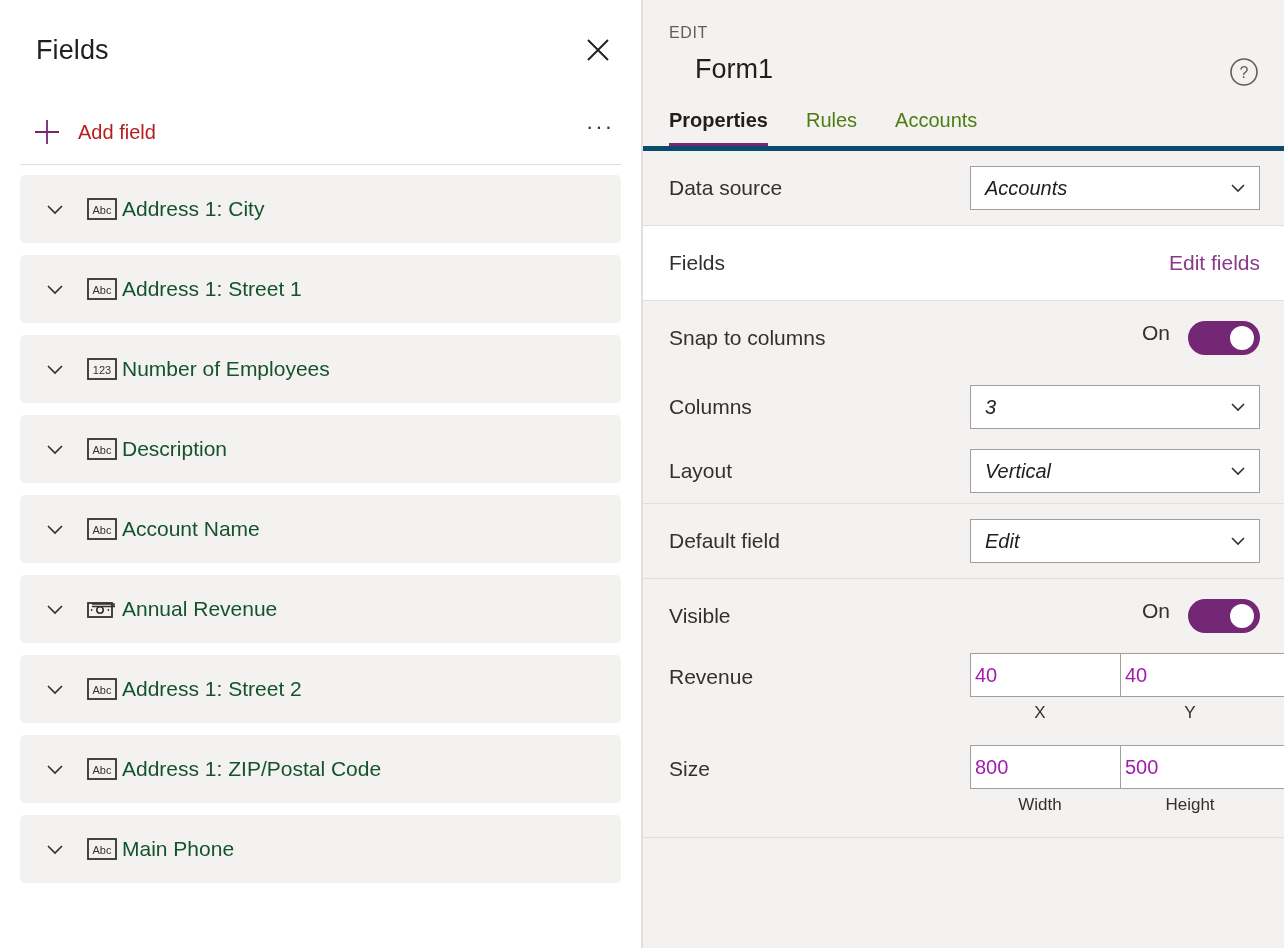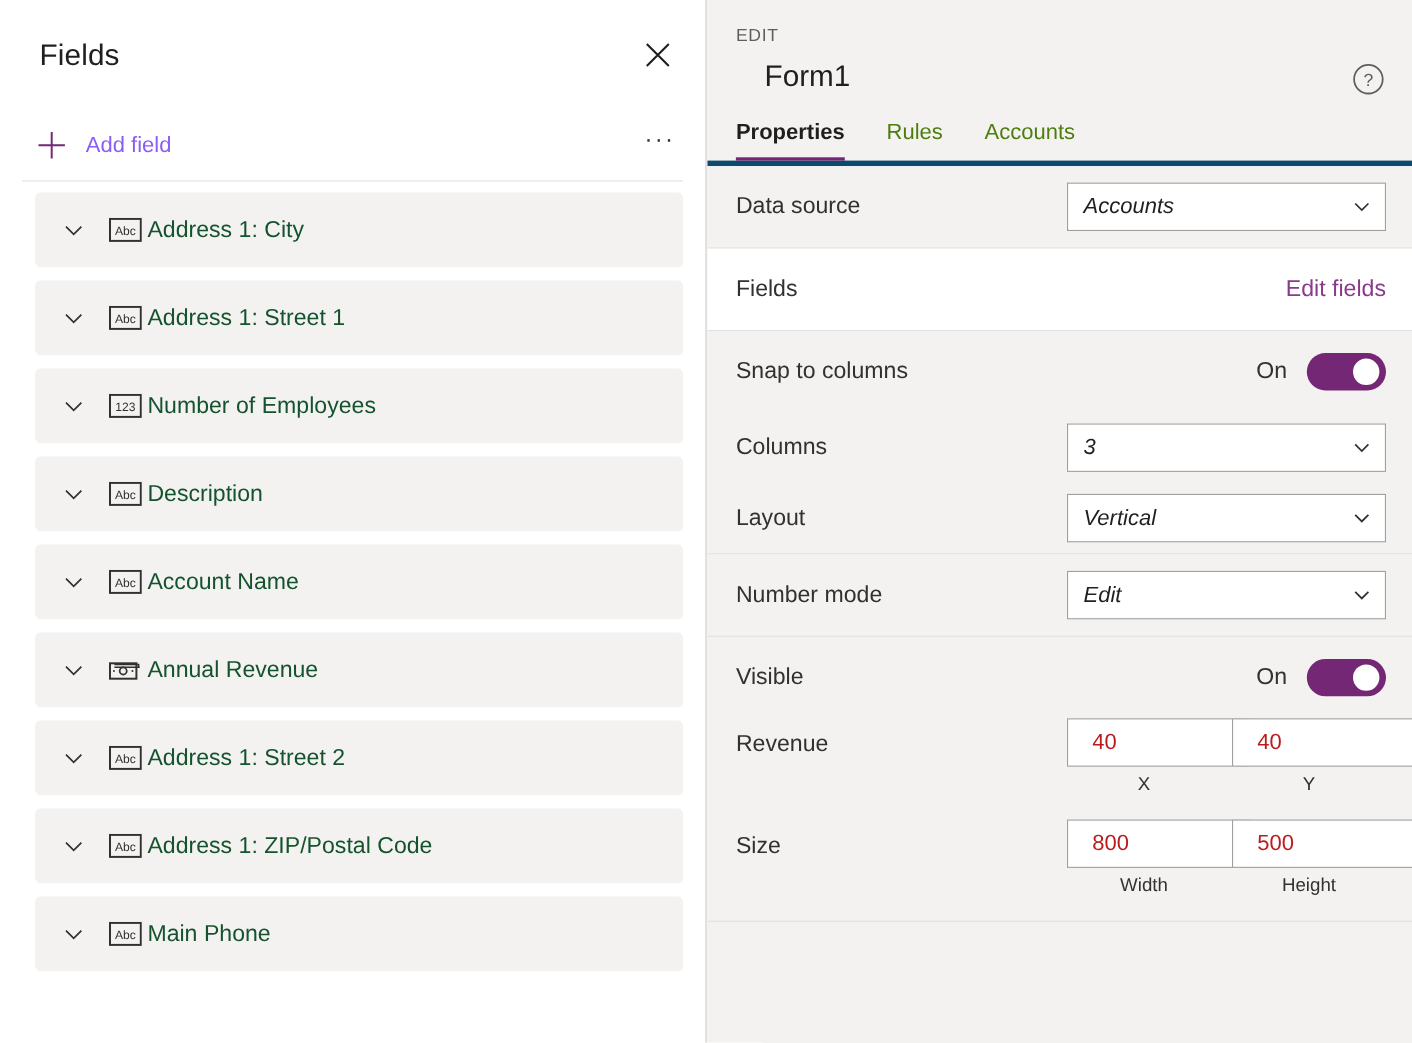--- a/index.html
+++ b/index.html
@@ -60,21 +60,21 @@
     padding: 0 24px 0 30px;
     flex: 0 0 64px;
   }
   .plus-icon {
     width: 34px; height: 34px;
     display: flex; align-items: center; justify-content: center;
     cursor: pointer;
   }
   .add-field-label {
     font-size: 20px;
-    color: #8b5cf6;
+    color: #b91c1c;
     margin-left: 14px;
     cursor: pointer;
   }
   .ellipsis-btn {
     width: 34px; height: 34px;
     display: flex; align-items: center; justify-content: center;
     cursor: pointer;
     color: #323130;
     font-size: 22px;
     line-height: 10px;
@@ -83,21 +83,21 @@
   }
 
   .fields-divider {
     height: 1px;
     background: #e1dfdd;
     margin: 0 20px;
     flex: 0 0 1px;
   }
 
   .fields-list {
-    padding: 10px 20px 0 32px;
+    padding: 10px 20px 0 20px;
     flex: 1 1 auto;
     overflow: hidden;
   }
 
   .field-card {
     height: 68px;
     background: #f3f2f1;
     border-radius: 5px;
     display: flex;
     align-items: center;
@@ -227,21 +227,21 @@
   }
   .select-chev { width: 22px; height: 22px; display:flex; align-items:center; justify-content:center; }
 
   .link-action {
     font-size: 21px;
     color: #8a3a8a;
     cursor: pointer;
     white-space: nowrap;
   }
 
-  .toggle-wrap { display: flex; align-items: center; }
+  .toggle-wrap { display: flex; }
   .toggle-state {
     font-size: 21px;
     color: #323130;
     margin-right: 18px;
   }
   .toggle {
     width: 72px;
     height: 34px;
     border-radius: 17px;
     background: #742774;
@@ -262,23 +262,23 @@
     gap: 10px;
     flex: 0 0 auto;
   }
   .numfield { width: 140px; }
   .numinput {
     width: 167px;
     height: 44px;
     background: #ffffff;
     border: 1px solid #a19f9d;
     font-size: 20px;
-    color: #b91c1c;
+    color: #a21caf;
     font-family: "Liberation Sans", sans-serif;
-    padding: 0 22px;
+    padding: 0 4px;
   }
   .numcaption {
     text-align: center;
     font-size: 17px;
     color: #323130;
     margin-top: 6px;
   }
   .prop-row-stack {
     display: flex;
     align-items: flex-start;
@@ -531,21 +531,21 @@
             <svg width="20" height="20" viewBox="0 0 20 20" aria-hidden="true">
                 <path d="M4 7 L10 13 L16 7" stroke="#323130" stroke-width="1.6" fill="none"></path>
               </svg>
           </div>
         </div>
       </div>
     </div>
 
     <div class="prop-section">
       <div class="prop-row">
-        <div class="prop-label">Number mode</div>
+        <div class="prop-label">Default field</div>
         <div class="select-box">
           <div class="select-value">Edit</div>
           <div class="select-chev">
             <svg width="20" height="20" viewBox="0 0 20 20" aria-hidden="true">
                 <path d="M4 7 L10 13 L16 7" stroke="#323130" stroke-width="1.6" fill="none"></path>
               </svg>
           </div>
         </div>
       </div>
     </div>

